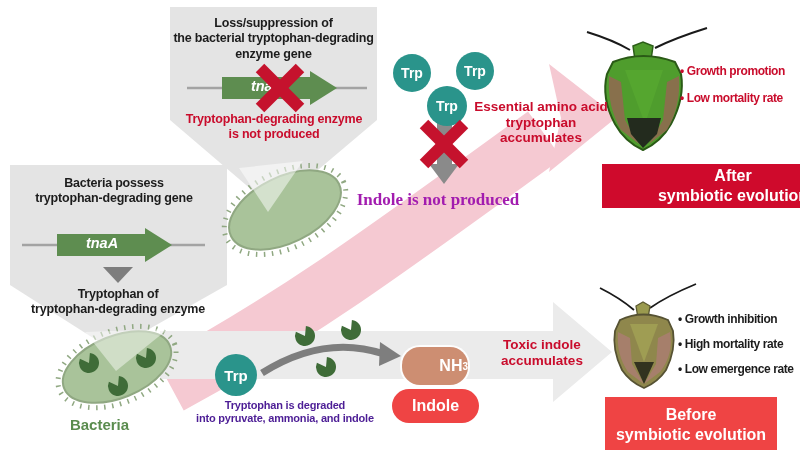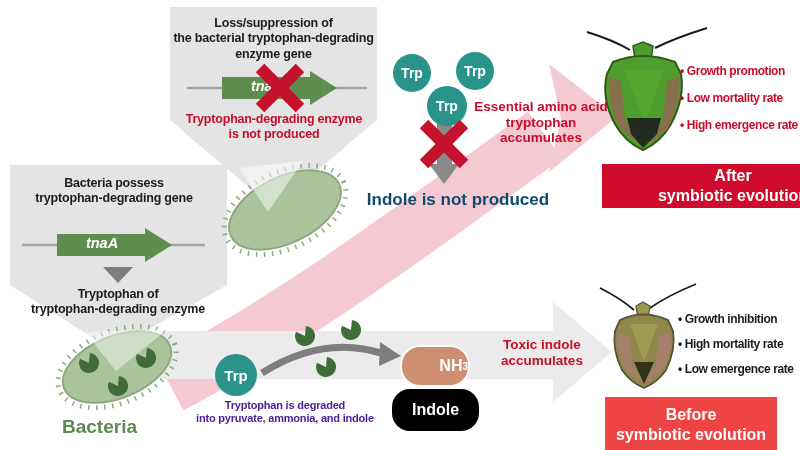--- a/index.html
+++ b/index.html
@@ -99,54 +99,53 @@
   <div class="txt boxtitle ctr ml" style="left:2px;top:287px;width:232px;">Tryptophan of
 tryptophan-degrading enzyme</div>
 
   <div class="trp" style="left:393px;top:54px;width:38px;height:38px;font-size:14px;">Trp</div>
   <div class="trp" style="left:456px;top:52px;width:38px;height:38px;font-size:14px;">Trp</div>
   <div class="trp" style="left:427px;top:86px;width:40px;height:40px;font-size:14px;">Trp</div>
 
   <div class="txt redtxt ctr ml" style="left:468px;top:99px;width:146px;font-size:13.5px;line-height:1.15;">Essential amino acid
 tryptophan
 accumulates</div>
-  <div class="txt bold ctr" style="left:348px;top:190px;width:220px;font-size:17px;color:#0c4a6e;">Indole is not produced</div>
+  <div class="txt bold ctr" style="left:328px;top:190px;width:220px;font-size:17px;color:#a21caf;font-family:Liberation Serif, serif;">Indole is not produced</div>
 
   <svg class="bug" style="left:575px;top:18px;" width="145" height="145" viewBox="0 0 145 145">
     <path d="M55 32 Q 38 22 12 14" stroke="#1a1a1a" stroke-width="2" fill="none"></path>
     <path d="M80 30 Q 100 20 132 10" stroke="#1a1a1a" stroke-width="2" fill="none"></path>
     <path d="M58 28 L68 24 L78 28 L76 42 L60 42 Z" fill="#4e9a2c" stroke="#2c5e18" stroke-width="1.5"></path>
     <path d="M38 44 Q 68 32 100 44 L 106 56 Q 110 80 96 106 Q 86 124 68 132 Q 50 124 40 106 Q 26 80 32 56 Z" fill="#4f9d2d" stroke="#2a5a16" stroke-width="2"></path>
     <path d="M34 58 L46 64 L50 102 L64 126 L46 112 Q 32 88 34 58 Z" fill="#8e6c50" opacity="0.9"></path>
     <path d="M104 58 L92 64 L88 102 L74 126 L92 112 Q 106 88 104 58 Z" fill="#8e6c50" opacity="0.9"></path>
     <polygon points="50,52 88,52 70,106" fill="#59aa31" opacity="0.7"></polygon>
     <polygon points="52,100 86,100 82,116 68,130 56,116" fill="#232b1e"></polygon>
   </svg>
 
   <div class="bullets" style="left:680px;top:64px;gap:12px;color:#c90c2c;">
     <div>• Growth promotion</div>
     <div>• Low mortality rate</div>
-    <div>• High emergence rate</div>
   </div>
   <div class="evo-box ml" style="left:602px;top:164px;width:190px;height:44px;background:#cf0a2c;padding-left:36px;">After
 symbiotic evolution</div>
 
   <div class="trp" style="left:215px;top:354px;width:42px;height:42px;font-size:15px;">Trp</div>
 
   <div class="pill" style="left:402px;top:347px;width:66px;height:38px;background:#cd8e72;justify-content:flex-end;">
     <span>NH</span>
       <span class="sub">3</span>
   </div>
-  <div class="pill" style="left:392px;top:389px;width:87px;height:42px;background:#000000;">Indole</div>
+  <div class="pill" style="left:392px;top:389px;width:87px;height:34px;background:#ef4444;">Indole</div>
 
   <div class="txt redtxt ctr ml" style="left:490px;top:337px;width:104px;font-size:13.5px;line-height:1.2;">Toxic indole
 accumulates</div>
   <div class="txt bold ctr ml" style="left:170px;top:399px;width:230px;font-size:11px;color:#4c1d95;letter-spacing:-0.2px;line-height:1.2;">Tryptophan is degraded
 into pyruvate, ammonia, and indole</div>
-  <div class="txt bold ctr" style="left:52px;top:416px;width:95px;font-size:19px;color:#5a8c4e;">Bacteria</div>
+  <div class="txt bold ctr" style="left:52px;top:416px;width:95px;font-size:15px;color:#5a8c4e;">Bacteria</div>
 
   <svg class="bug" style="left:592px;top:276px;" width="115" height="115" viewBox="0 0 115 115">
     <path d="M42 34 Q 28 22 8 12" stroke="#1a1a1a" stroke-width="1.8" fill="none"></path>
     <path d="M58 32 Q 75 20 104 8" stroke="#1a1a1a" stroke-width="1.8" fill="none"></path>
     <path d="M44 30 L51 26 L58 30 L56 42 L46 42 Z" fill="#9a9a4e" stroke="#5c5a30" stroke-width="1.3"></path>
     <path d="M28 44 Q 51 33 76 44 L 81 55 Q 84 74 74 94 Q 66 106 52 112 Q 38 106 30 94 Q 20 74 23 55 Z" fill="#8f874c" stroke="#565233" stroke-width="1.8"></path>
     <path d="M26 56 L38 62 L40 88 L52 108 L36 96 Q 24 78 26 56 Z" fill="#a87e6d" opacity="0.95"></path>
     <path d="M78 56 L66 62 L64 88 L52 108 L68 96 Q 82 78 78 56 Z" fill="#a87e6d" opacity="0.95"></path>
     <polygon points="38,48 66,48 52,86" fill="#a3a355" opacity="0.8"></polygon>
     <polygon points="42,86 62,86 52,108" fill="#32321f"></polygon>

